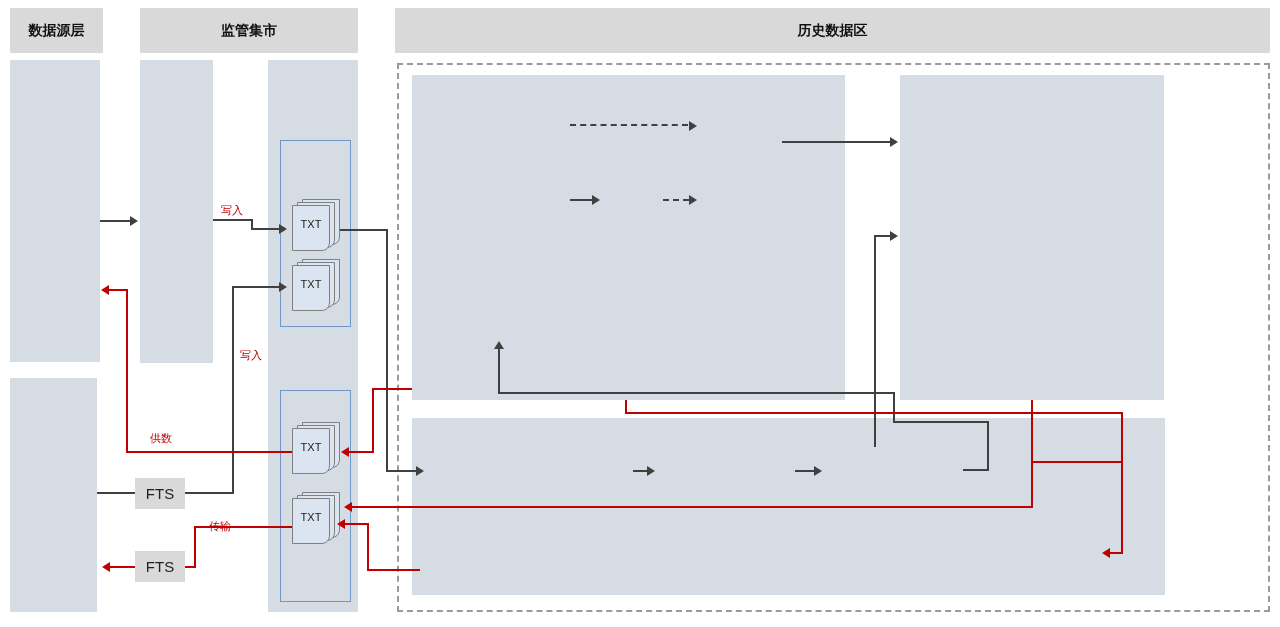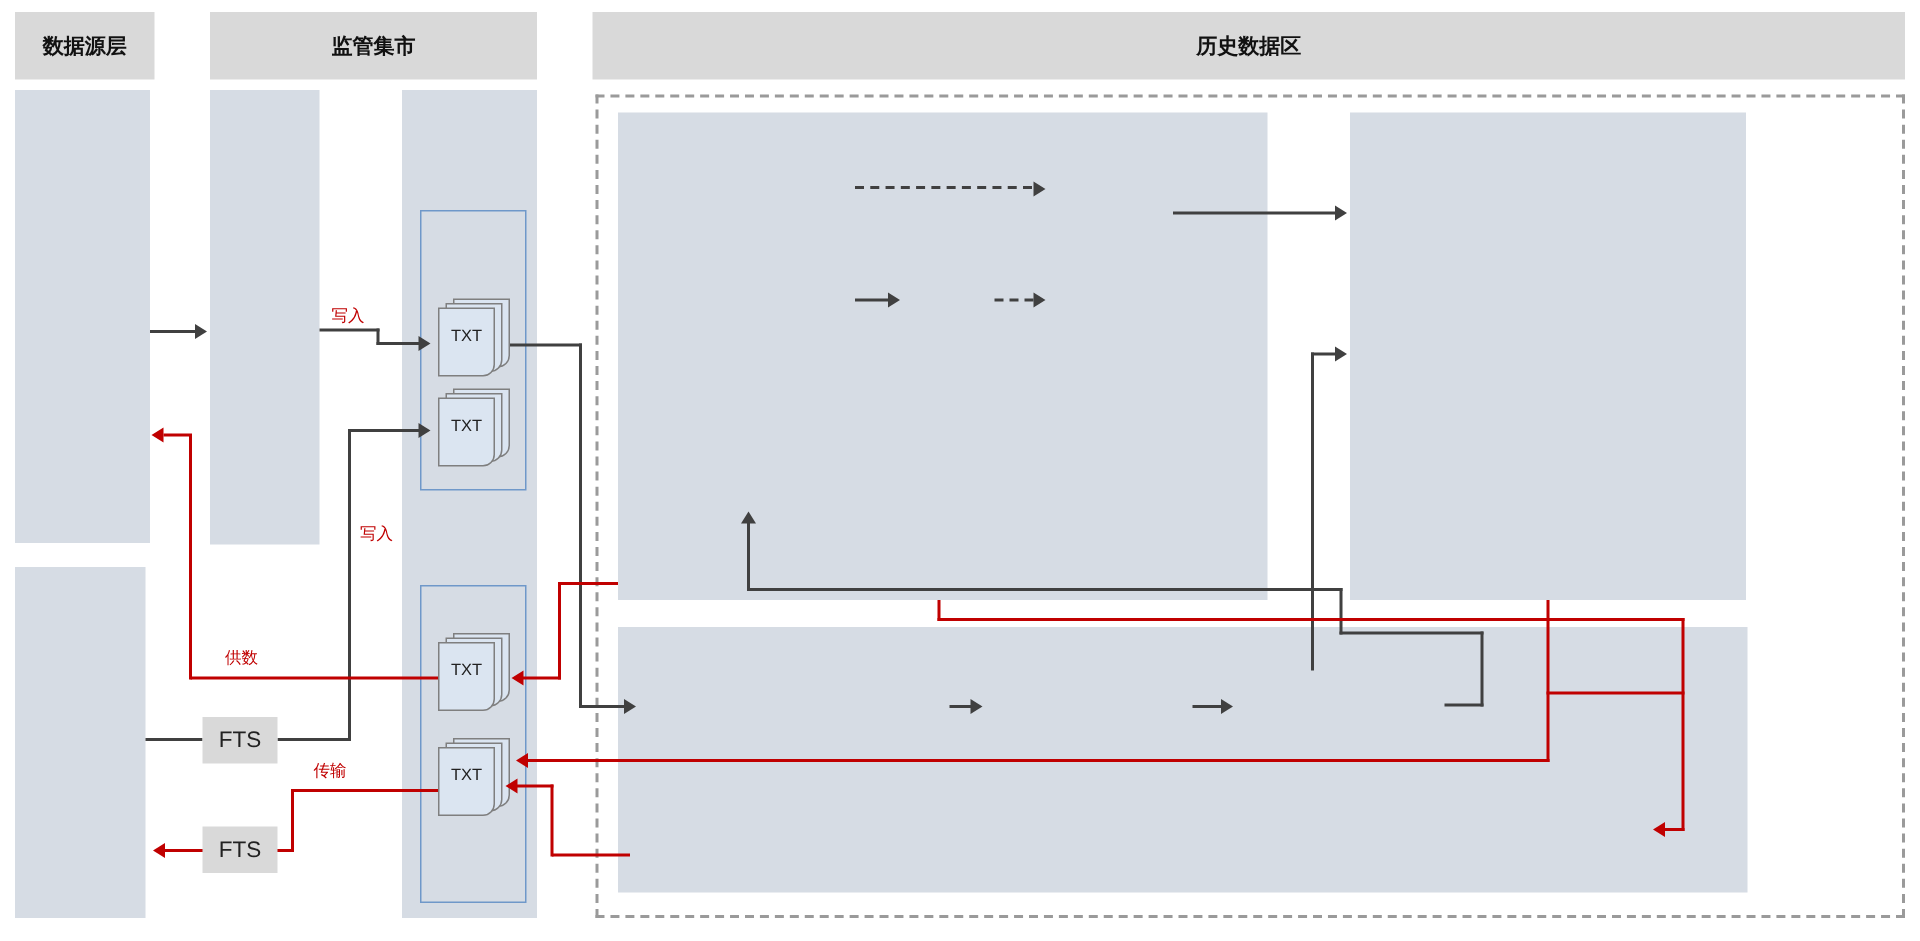--- a/index.html
+++ b/index.html
@@ -222,15 +222,15 @@
 
   <div class="hl red" style="left:368px;top:569px;width:52px;"></div>
   <div class="vl red" style="left:367px;top:523px;height:48px;"></div>
   <div class="hl red" style="left:344px;top:523px;width:25px;"></div>
   <div class="al" style="left:337px;top:519px;"></div>
 
   <div class="hl red" style="left:195px;top:526px;width:98px;"></div>
   <div class="vl red" style="left:194px;top:526px;height:42px;"></div>
   <div class="hl red" style="left:110px;top:566px;width:86px;"></div>
   <div class="al" style="left:102px;top:562px;"></div>
-  <div class="flbl" style="left:209px;top:506px;">传输</div>
+  <div class="flbl" style="left:209px;top:519px;">传输</div>
 
 </div>
 
 </body></html>

